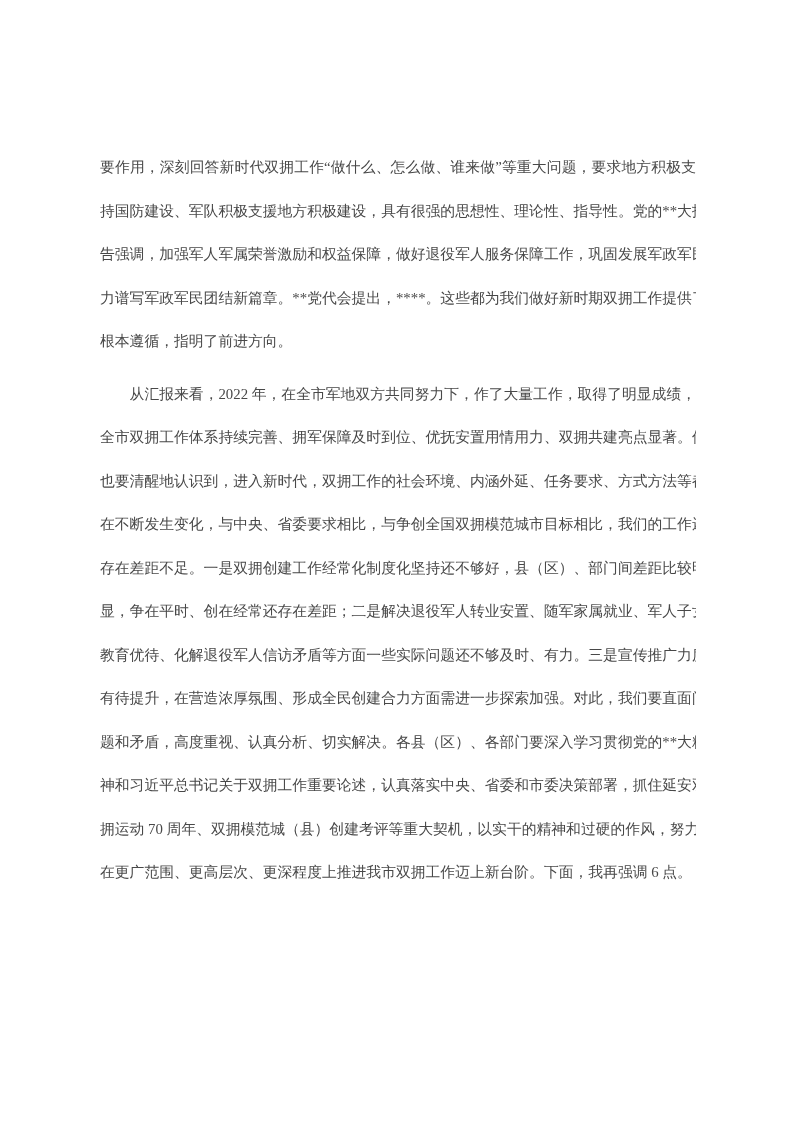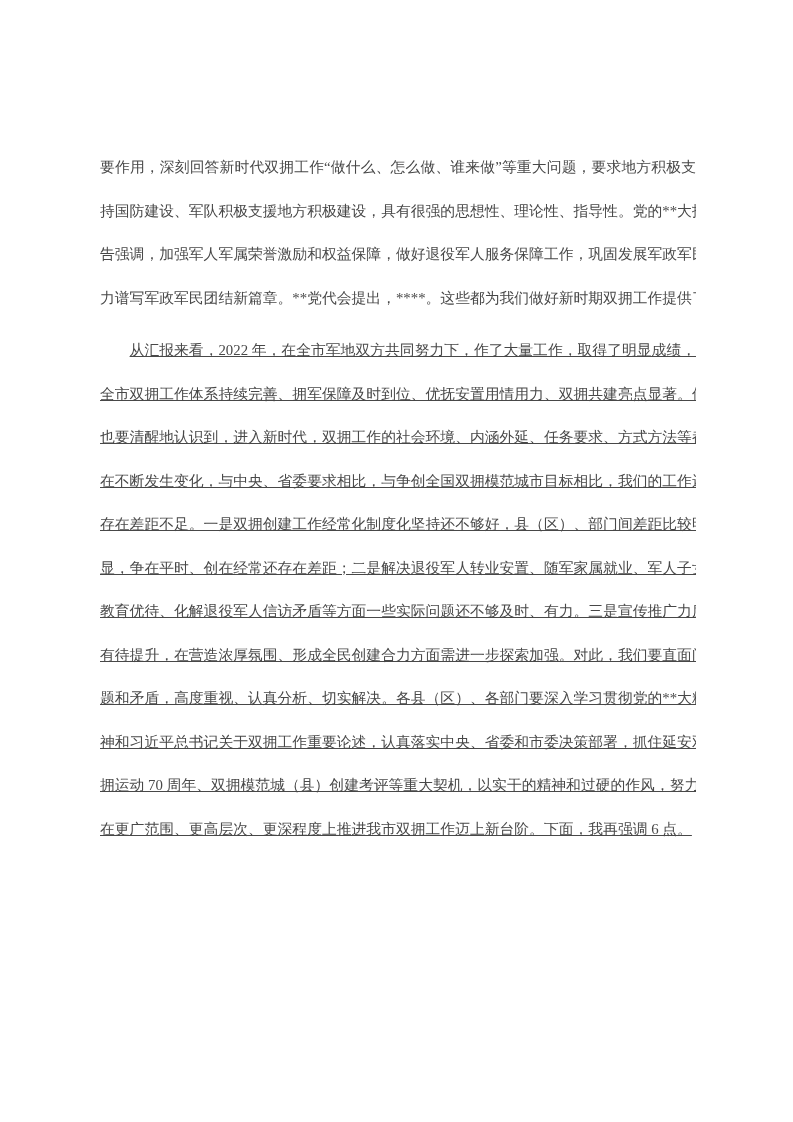--- a/index.html
+++ b/index.html
@@ -18,21 +18,21 @@
   }
   .content {
     position: absolute;
     left: 100px;
     top: 146px;
     width: 596px;
     color: #484848;
     font-size: 14.8px;
   }
   .paragraph { margin: 0; }
-  .paragraph + .paragraph { margin-top: 9px; text-decoration: underline; }
+  .paragraph + .paragraph { margin-top: 9px; }
   .line {
     height: 43.5px;
     line-height: 43.5px;
     text-align: justify;
     text-align-last: justify;
     overflow: hidden;
     white-space: nowrap;
   }
   .line.last {
     text-align-last: left;
@@ -45,20 +45,21 @@
 <body>
 
 <div class="page">
   <div class="content">
 
     <div class="paragraph">
       <div class="line">要作用，深刻回答新时代双拥工作“做什么、怎么做、谁来做”等重大问题，要求地方积极支</div>
       <div class="line">持国防建设、军队积极支援地方积极建设，具有很强的思想性、理论性、指导性。党的**大报</div>
       <div class="line">告强调，加强军人军属荣誉激励和权益保障，做好退役军人服务保障工作，巩固发展军政军民</div>
       <div class="line">力谱写军政军民团结新篇章。**党代会提出，****。这些都为我们做好新时期双拥工作提供了</div>
+      <div class="line last">根本遵循，指明了前进方向。</div>
     </div>
 
     <div class="paragraph">
       <div class="line indent">从汇报来看，2022 年，在全市军地双方共同努力下，作了大量工作，取得了明显成绩，</div>
       <div class="line">全市双拥工作体系持续完善、拥军保障及时到位、优抚安置用情用力、双拥共建亮点显著。但</div>
       <div class="line">也要清醒地认识到，进入新时代，双拥工作的社会环境、内涵外延、任务要求、方式方法等都</div>
       <div class="line">在不断发生变化，与中央、省委要求相比，与争创全国双拥模范城市目标相比，我们的工作还</div>
       <div class="line">存在差距不足。一是双拥创建工作经常化制度化坚持还不够好，县（区）、部门间差距比较明</div>
       <div class="line">显，争在平时、创在经常还存在差距；二是解决退役军人转业安置、随军家属就业、军人子女</div>
       <div class="line">教育优待、化解退役军人信访矛盾等方面一些实际问题还不够及时、有力。三是宣传推广力度</div>

